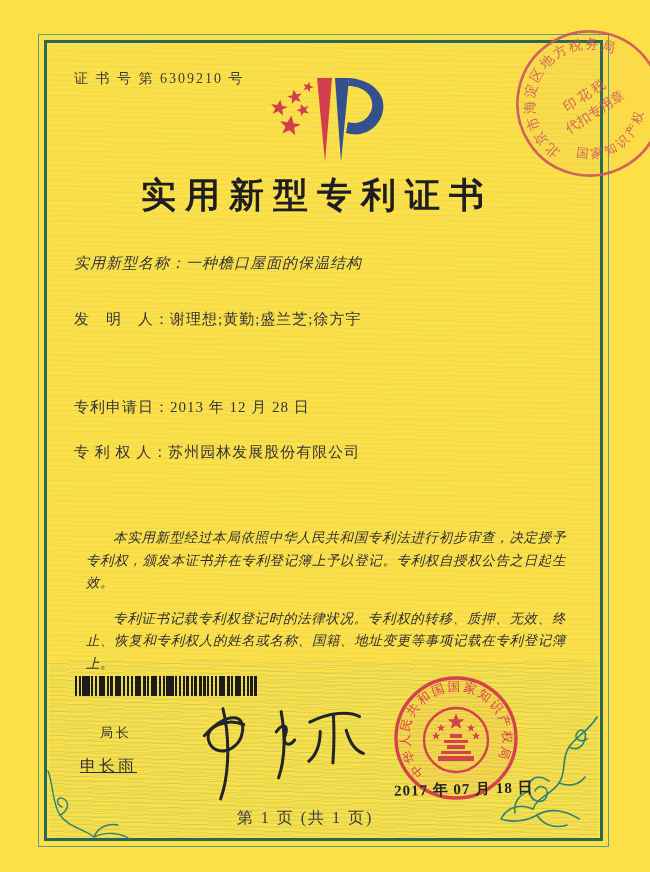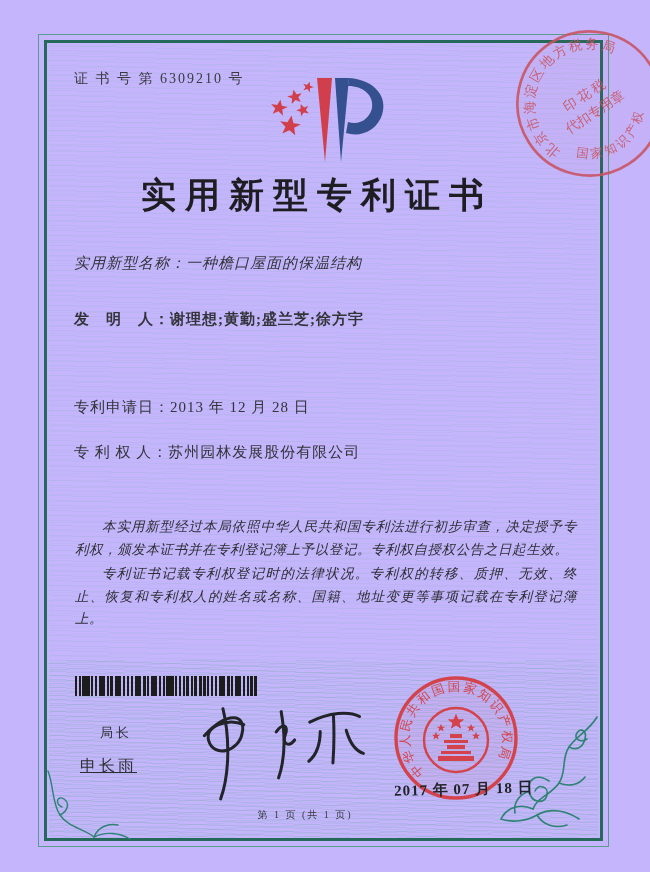--- a/index.html
+++ b/index.html
@@ -1,18 +1,18 @@
 <!DOCTYPE html>
 <html><head>
 <meta charset="utf-8">
 <style>
   html,body{margin:0;padding:0;background:#e8e8e6;}
   .page{
     position:relative;width:650px;height:872px;margin:0 auto;
-    background:#c4b5fd;overflow:hidden;
+    background:#fde047;overflow:hidden;
     font-family:"Liberation Serif","DejaVu Serif",serif;
     color:#2b2b30;
   }
   
   .frame-outer{position:absolute;left:38px;top:34px;right:41px;bottom:25px;border:1px solid #5a9c8d;pointer-events:none;}
   .frame-inner{position:absolute;left:44px;top:40px;right:47px;bottom:31px;border:3px solid #25695b;pointer-events:none;}
   .guilloche{
     position:absolute;left:49px;top:45px;right:52px;bottom:36px;
     background-image:
       repeating-linear-gradient(1.5deg, rgba(110,175,155,.10) 0 1px, rgba(0,0,0,0) 1px 5px),
@@ -31,45 +31,45 @@
   .cert-no{position:absolute;left:74px;top:70px;font-size:14px;letter-spacing:2px;color:#3a3a40;}
   .logo{position:absolute;left:262px;top:70px;}
   .tax-stamp{position:absolute;left:502px;top:16px;opacity:.88;}
   .title{
     position:absolute;left:0;right:40px;top:172px;text-align:center;
     font-size:35px;font-weight:bold;letter-spacing:9px;color:#1d1d22;padding-left:24px;
   }
   
   .field{position:absolute;left:74px;font-size:15px;color:#33333a;letter-spacing:1px;white-space:nowrap;}
   .field .lab{display:inline-block;}
-  .f0{top:254px;font-style:italic;} .f1{top:310px;font-weight:bold;} .f2{top:354px;} .f3{top:398px;} .f4{top:443px;} .f5{top:488px;}
+  .f0{top:254px;font-style:italic;} .f1{top:310px;} .f2{top:354px;} .f3{top:398px;} .f4{top:443px;} .f5{top:488px;}
   
   .paras{
     position:absolute;left:73px;top:514px;width:506px;
     font-size:13.5px;line-height:22.5px;letter-spacing:.6px;
     font-style:italic;color:#2e2e35;text-align:justify;
   }
-  .paras p{margin:2px;text-indent:2em;}
+  .paras p{margin:13px;text-indent:2em;}
   
   .barcode{
     position:absolute;left:75px;top:676px;width:182px;height:20px;
     background-image:
       repeating-linear-gradient(90deg,#1c1c1c 0 2px,rgba(0,0,0,0) 2px 4px),
       repeating-linear-gradient(90deg,#1c1c1c 0 1px,rgba(0,0,0,0) 1px 7px),
       repeating-linear-gradient(90deg,rgba(0,0,0,0) 0 9px,#1c1c1c 9px 12px,rgba(0,0,0,0) 12px 17px);
   }
   .signer-title{position:absolute;left:100px;top:724px;font-size:13px;letter-spacing:3px;color:#2d2d33;font-family:"Liberation Sans","DejaVu Sans",sans-serif;}
   .signer-name{position:absolute;left:80px;top:756px;font-size:16px;letter-spacing:3px;color:#2d2d33;font-family:"Liberation Sans","DejaVu Sans",sans-serif;text-decoration:underline;}
   .signature{position:absolute;left:185px;top:692px;transform:rotate(-3deg);}
   .seal{position:absolute;left:392px;top:674px;}
   .issue-date{
     position:absolute;left:394px;top:780px;font-size:15px;font-weight:bold;
     letter-spacing:1px;color:#222228;transform:rotate(-1.5deg);white-space:nowrap;
   }
-  .footer{position:absolute;left:0;right:40px;top:808px;text-align:center;font-size:10px;letter-spacing:2px;color:#3a3a40;}
+  .footer{position:absolute;left:0;right:40px;top:808px;text-align:center;font-size:16px;letter-spacing:2px;color:#3a3a40;}
 </style>
 </head>
 <body>
 
 <div class="page">
 
   <div class="guilloche"></div>
   <div class="guilloche-bottom"></div>
   <div class="frame-outer"></div>
   <div class="frame-inner"></div>

